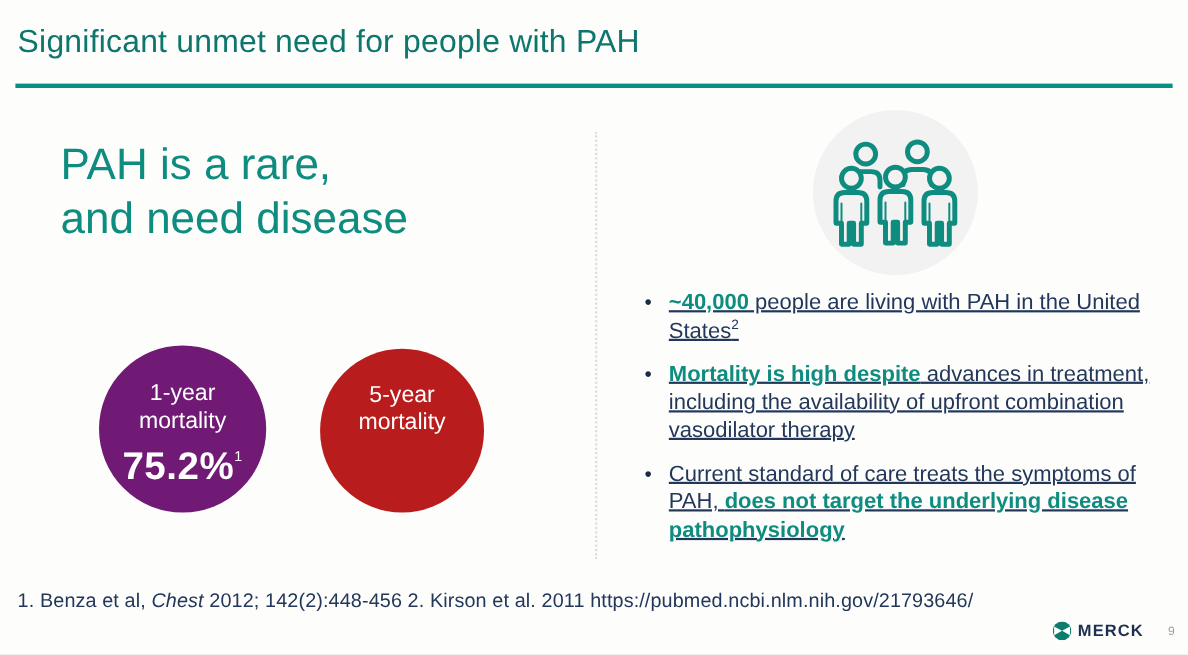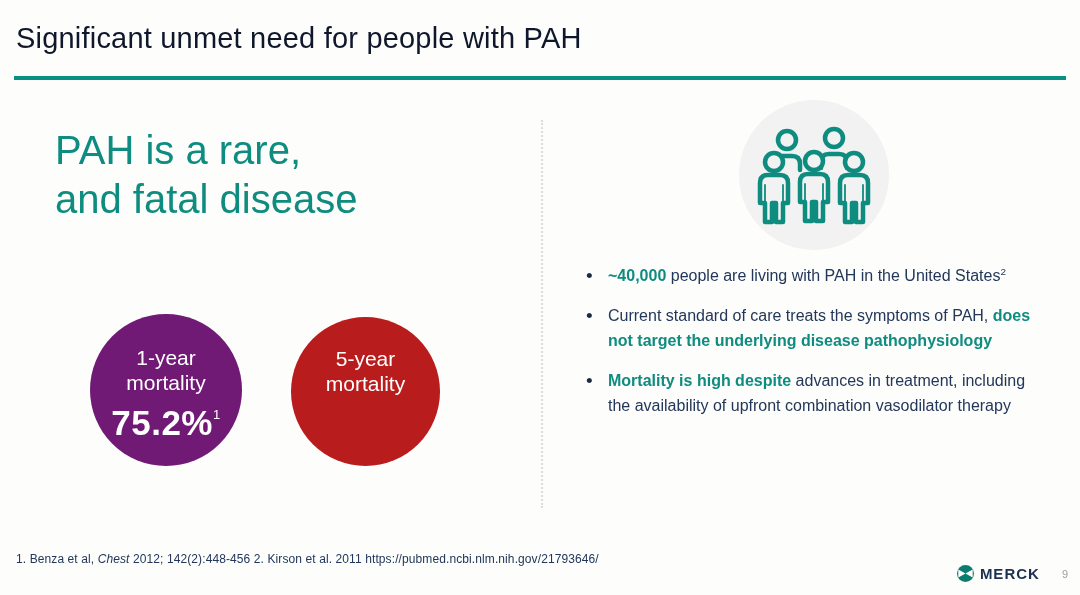--- a/index.html
+++ b/index.html
@@ -13,21 +13,21 @@
     background: #fdfdfc;
     overflow: hidden;
   }
 
   .slide-title {
     position: absolute;
     left: 16px;
     top: 22px;
     font-size: 29px;
     font-weight: 400;
-    color: #0f172a;
+    color: #0f766e;
     letter-spacing: 0.2px;
   }
 
   .title-rule {
     position: absolute;
     left: 14px;
     top: 76px;
     width: 1052px;
     height: 4px;
     background: #089183;
@@ -80,22 +80,23 @@
     background: #f2f2f2;
   }
 
   .bullet-list {
     position: absolute;
     left: 584px;
     top: 263px;
     width: 463px;
     list-style: none;
     color: #22375a;
-    font-size: 16px;
+    font-size: 20px;
     line-height: 25.5px;
+    text-decoration: underline;
   }
   .bullet-list li {
     position: relative;
     padding-left: 24px;
     margin-bottom: 14px;
   }
   .bullet-list li::before {
     content: "\2022";
     position: absolute;
     left: 2px;
@@ -105,22 +106,22 @@
   }
   .seg-n  { color: #22375a; }
   .seg-hl { color: #0e8c7f; font-weight: 700; }
   .seg-i  { font-style: italic; }
   .seg-sup { font-size: 0.62em; vertical-align: super; line-height: 0; }
 
   
   .footer-citation {
     position: absolute;
     left: 16px;
-    top: 552px;
-    font-size: 12px;
+    top: 536px;
+    font-size: 18px;
     color: #22375a;
     letter-spacing: 0.1px;
   }
 
   .logo-group {
     position: absolute;
     right: 12px;
     bottom: 13px;
     display: flex;
     align-items: center;
@@ -142,21 +143,21 @@
 </head>
 <body>
 
 <div class="slide">
 
   <h1 class="slide-title">Significant unmet need for people with PAH</h1>
   <div class="title-rule"></div>
 
   <div class="headline">
     <div>PAH is a rare,</div>
-    <div>and fatal disease</div>
+    <div>and need disease</div>
   </div>
 
   <div class="stat-circle one" style="background: #701a75;">
     <div class="stat-label">1-year</div>
     <div class="stat-label">mortality</div>
     <div class="stat-value"><span>75.2%</span><sup>1</sup></div>
   </div>
 
   <div class="stat-circle five" style="background: #b91c1c;">
     <div class="stat-label">5-year</div>
@@ -182,22 +183,22 @@
         <path d="M 66 84 v 16 M 84 84 v 16" stroke-width="1.8"></path>
         <circle cx="115" cy="62" r="9" fill="#f2f2f2"></circle>
         <path d="M 101 83 q 0 -8 8 -8 h 12 q 8 0 8 8 v 20 h -5 v 19 h -7 v -19 h -4 v 19 h -7 v -19 h -5 z" fill="#f2f2f2"></path>
         <path d="M 106 85 v 16 M 124 85 v 16" stroke-width="1.8"></path>
       </g>
     </svg>
   </div>
 
   <ul class="bullet-list">
       <li><span class="seg-hl">~40,000</span><span class="seg-n"> people are living with PAH in the United States</span><span class="seg-sup">2</span></li>
+      <li><span class="seg-hl">Mortality is high despite</span><span class="seg-n"> advances in treatment, including the availability of upfront combination vasodilator therapy</span></li>
       <li><span class="seg-n">Current standard of care treats the symptoms of PAH, </span><span class="seg-hl">does not target the underlying disease pathophysiology</span></li>
-      <li><span class="seg-hl">Mortality is high despite</span><span class="seg-n"> advances in treatment, including the availability of upfront combination vasodilator therapy</span></li>
     </ul>
 
   <div class="footer-citation"><span class="seg-n">1. Benza et al, </span><span class="seg-i">Chest</span><span class="seg-n"> 2012; 142(2):448-456 2. Kirson et al. 2011  https://pubmed.ncbi.nlm.nih.gov/21793646/</span></div>
 
   <div class="logo-group">
     <svg class="logo-mark" viewBox="0 0 17 17">
       <circle cx="8.5" cy="8.5" r="8.5" fill="#0b7d6e"></circle>
       <path d="M 1.3 4.6 L 8.5 8.5 L 1.3 12.4 Z" fill="#ffffff"></path>
       <path d="M 15.7 4.6 L 8.5 8.5 L 15.7 12.4 Z" fill="#ffffff"></path>
     </svg>

